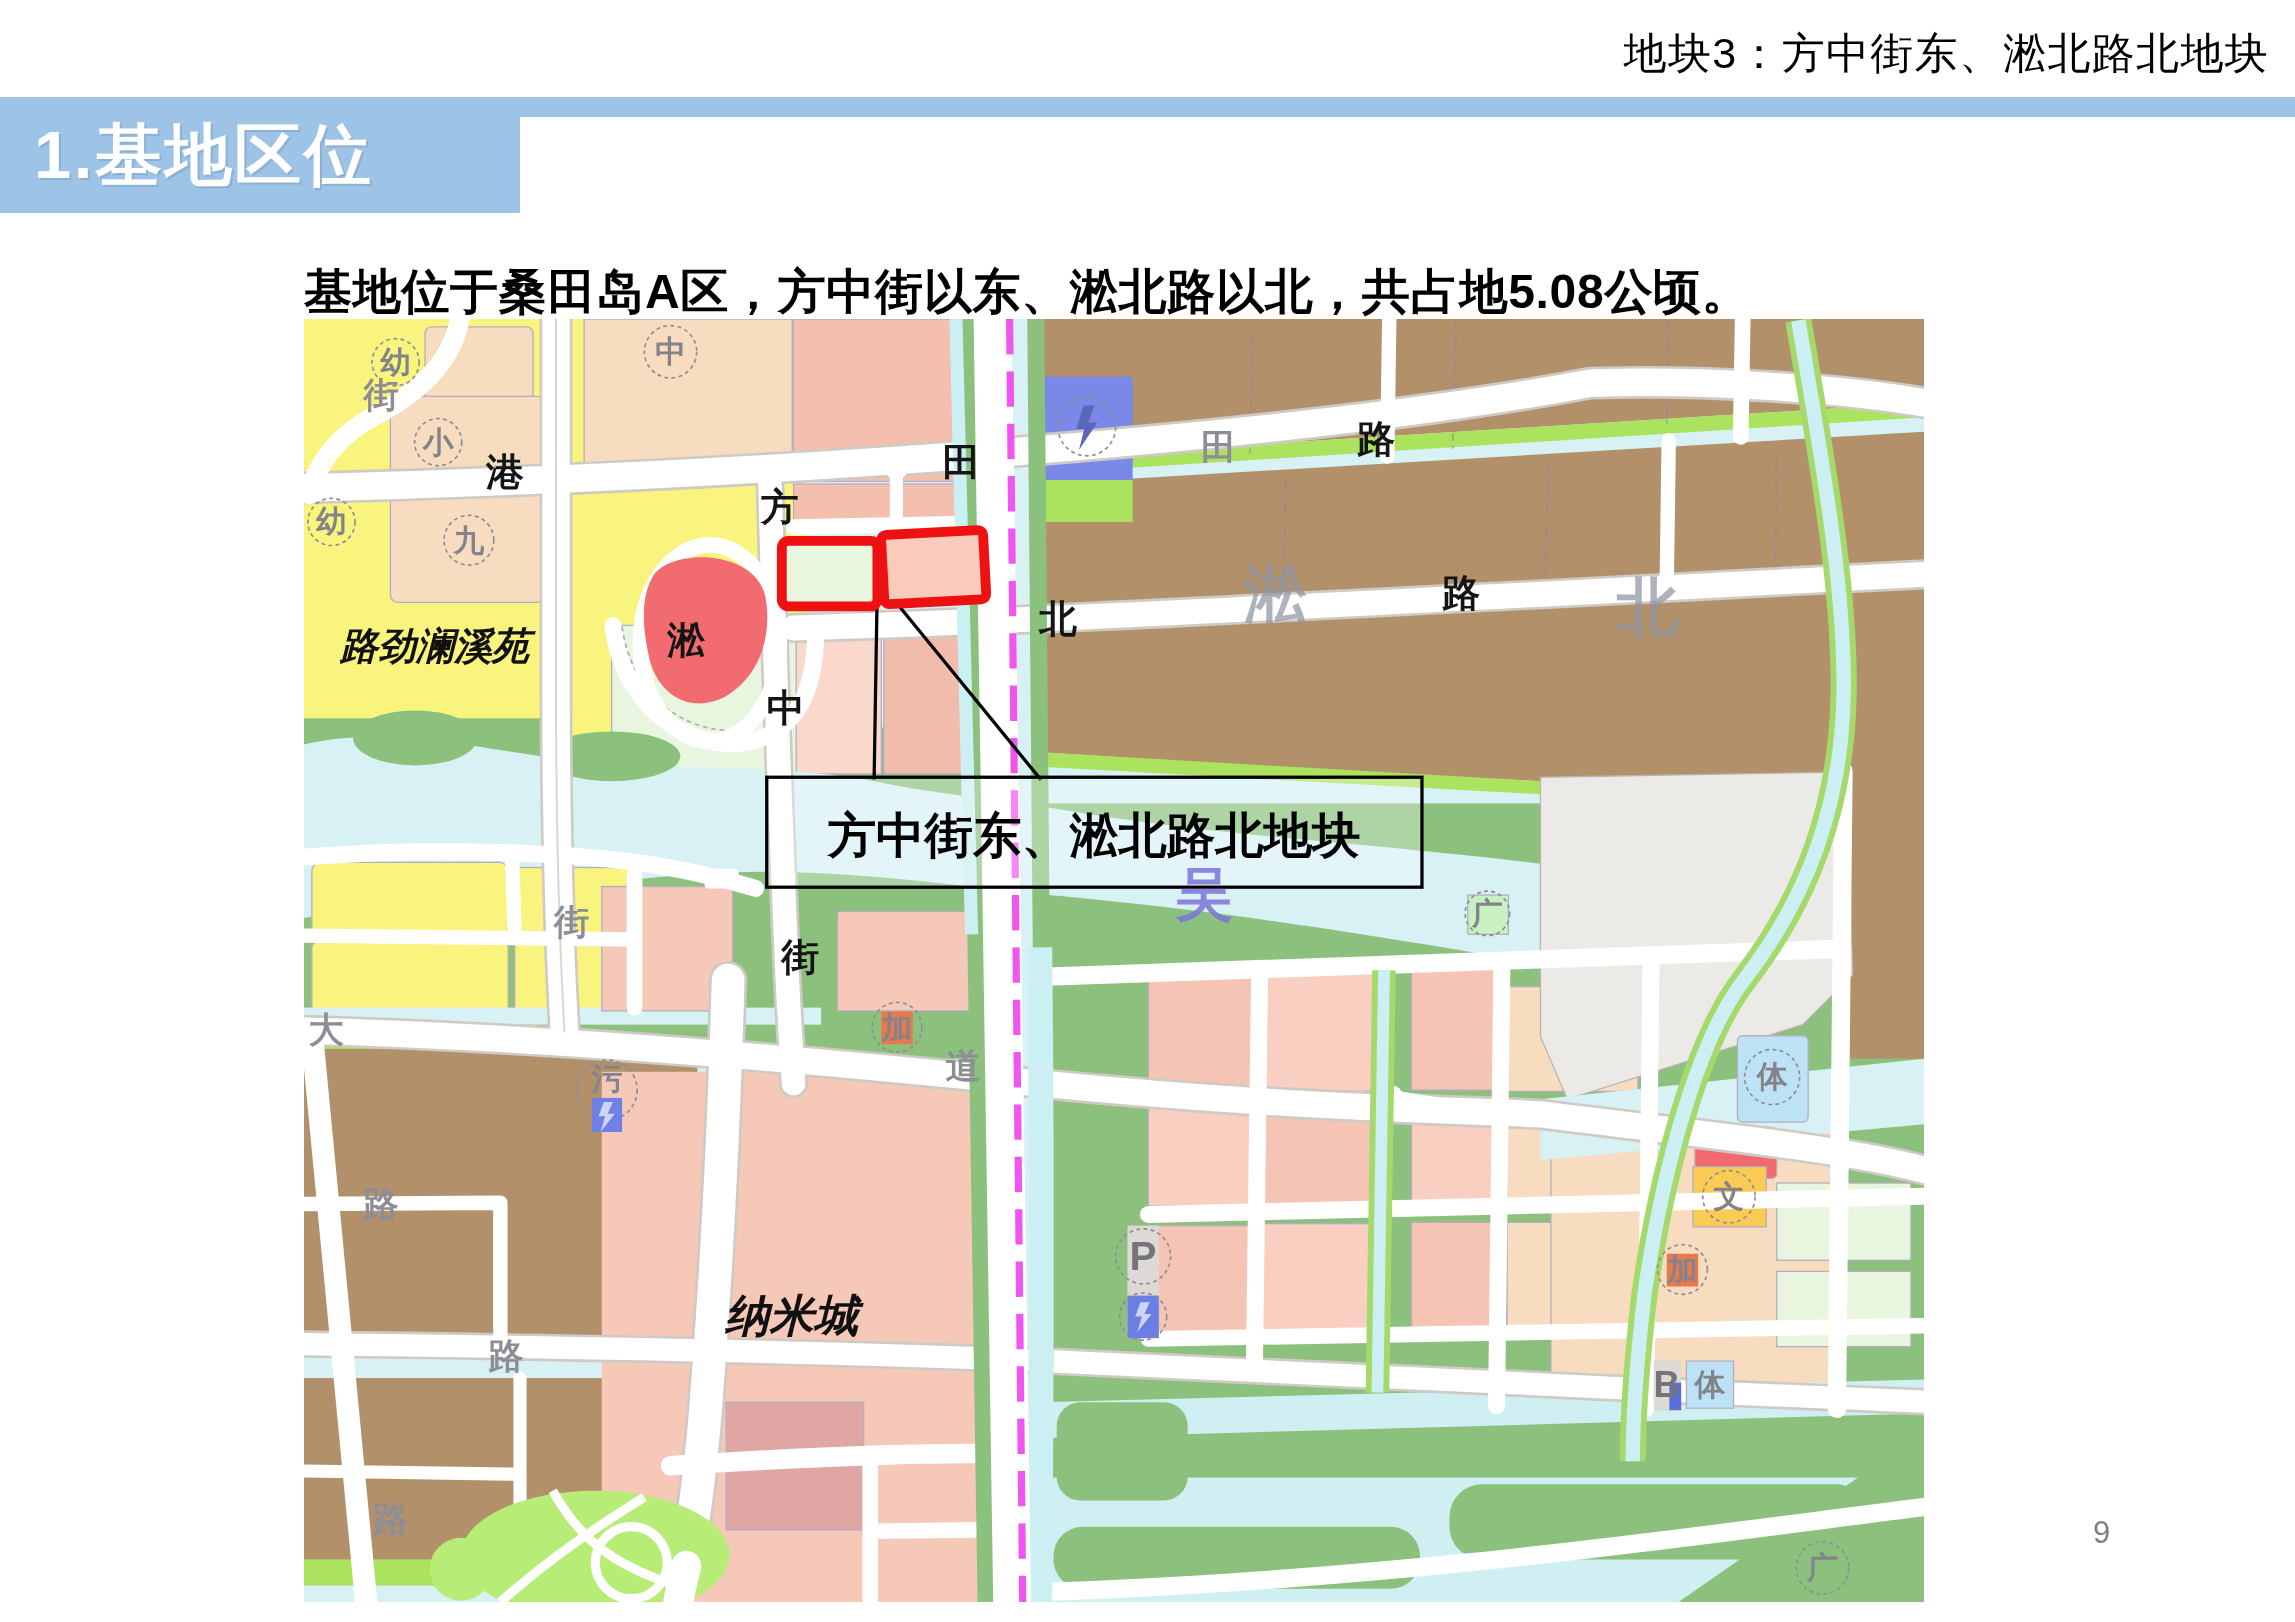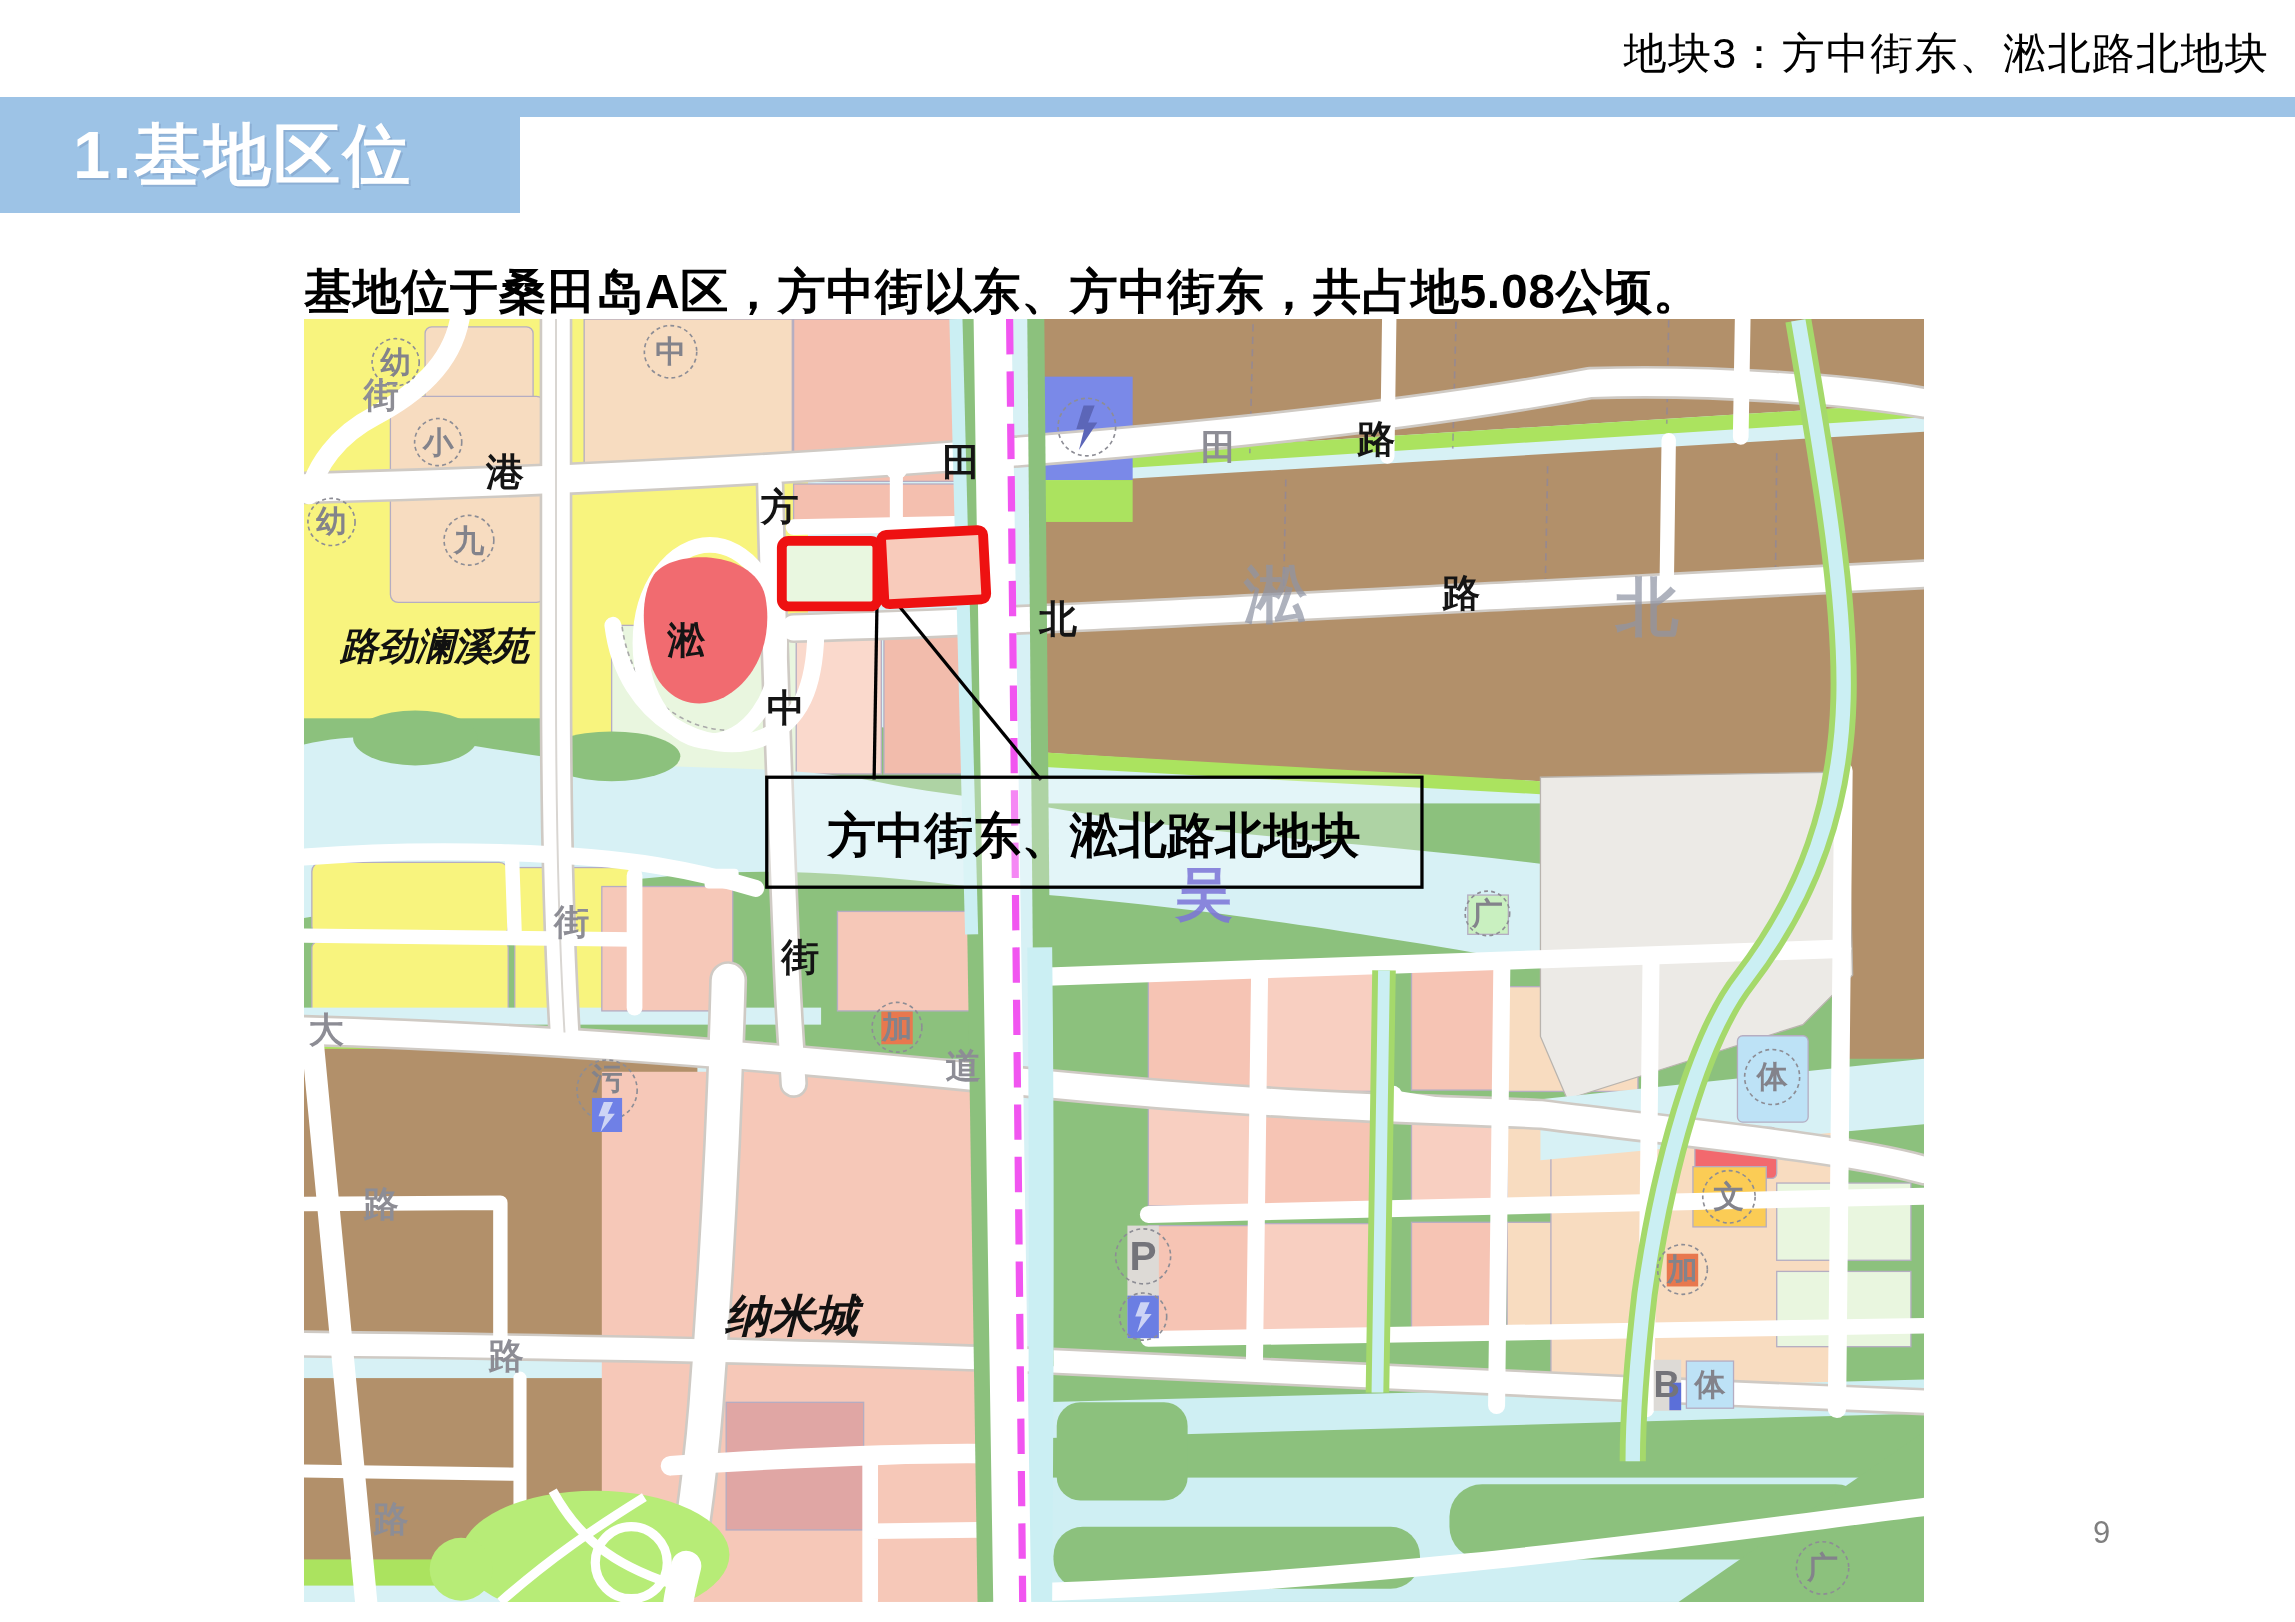--- a/index.html
+++ b/index.html
@@ -9,21 +9,21 @@
   }
   .slide-title{
     position:absolute;top:25px;right:26px;
     font-size:43px;font-weight:normal;color:#000;letter-spacing:1.3px;white-space:nowrap;
   }
   .accent-strip{
     position:absolute;left:0;top:97px;width:2295px;height:19.6px;background:#9DC3E6;
   }
   .section-banner{
     position:absolute;left:0;top:97px;width:520px;height:116px;background:#9DC3E6;
-    display:flex;align-items:center;box-sizing:border-box;padding-left:73px;
+    display:flex;align-items:center;box-sizing:border-box;padding-left:34px;
   }
   .section-banner span{
     color:#ffffff;font-size:67px;font-weight:bold;letter-spacing:2.6px;
     text-shadow:2px 2px 0 rgba(120,150,190,.45);white-space:nowrap;
   }
   .body-text{
     position:absolute;left:304px;top:260px;width:1767px;
     font-size:48px;font-weight:bold;color:#000;white-space:nowrap;letter-spacing:0.7px;
   }
   .map-wrap{
@@ -46,21 +46,21 @@
   .ital{font-style:italic;font-weight:bold;fill:#111;}
 </style>
 </head>
 <body>
 
 <div class="slide-title">地块3：方中街东、淞北路北地块</div>
 <div class="accent-strip"></div>
 <div class="section-banner">
   <span>1.基地区位</span>
 </div>
-<div class="body-text">基地位于桑田岛A区，方中街以东、方中街东，共占地5.08公顷。</div>
+<div class="body-text">基地位于桑田岛A区，方中街以东、淞北路以北，共占地5.08公顷。</div>
 
 <div class="map-wrap">
 <svg viewBox="0 0 2475 1960" width="1620" height="1283">
 
   <rect x="0" y="0" width="2475" height="1960" fill="#D7F1F5"></rect>
   <rect x="1125" y="740" width="1350" height="1220" fill="#8CC17D"></rect>
 
   <path d="M0,545 C120,512 230,540 340,540 C450,545 560,565 690,592 C800,614 930,628 1030,648 L1030,1130 L0,1130 Z" fill="#8CC17D"></path>
 
   <rect x="0" y="0" width="760" height="610" fill="#F8F47E"></rect>

